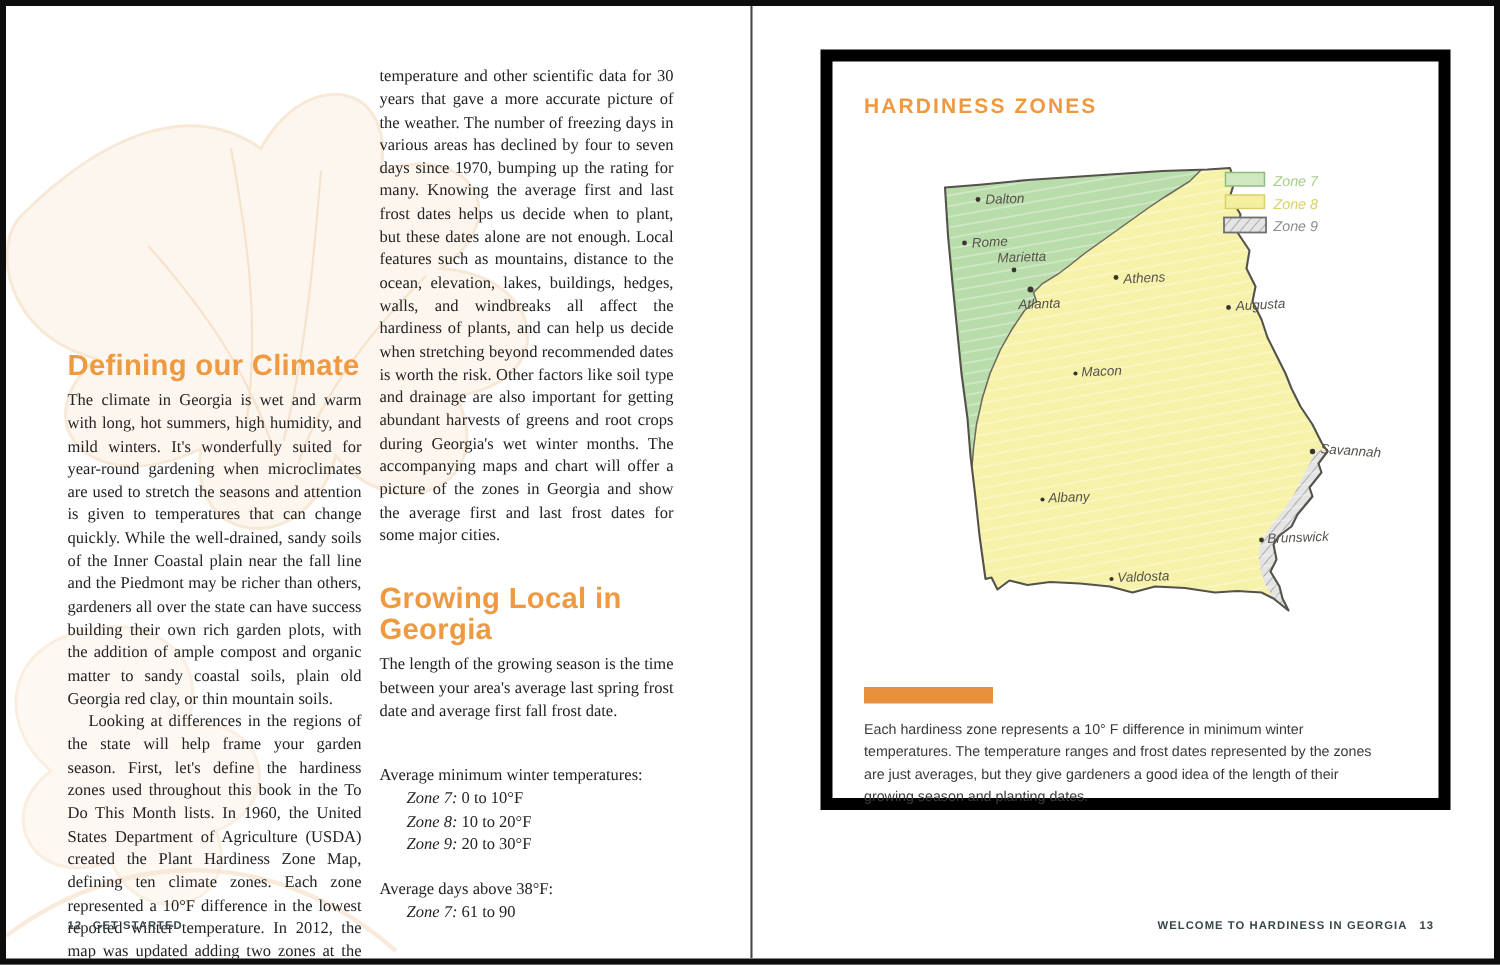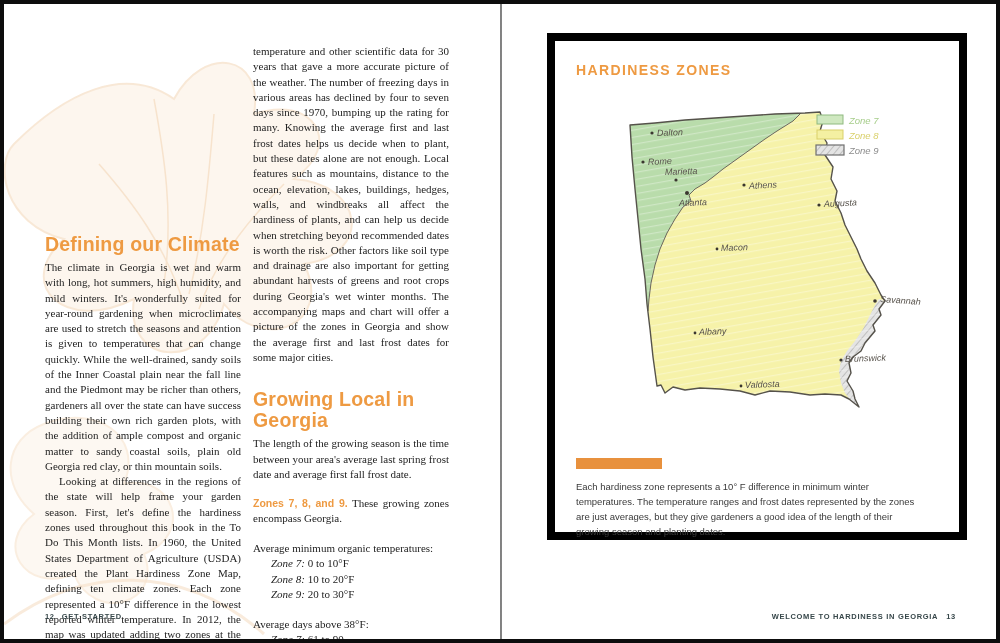--- a/index.html
+++ b/index.html
@@ -71,23 +71,22 @@
     <p class="bodytext p0">The climate in Georgia is wet and warm with long, hot summers, high humidity, and mild winters. It's wonderfully suited for year-round gardening when microclimates are used to stretch the seasons and attention is given to temperatures that can change quickly. While the well-drained, sandy soils of the Inner Coastal plain near the fall line and the Piedmont may be richer than others, gardeners all over the state can have success building their own rich garden plots, with the addition of ample compost and organic matter to sandy coastal soils, plain old Georgia red clay, or thin mountain soils.</p>
     <p class="bodytext indent">Looking at differences in the regions of the state will help frame your garden season. First, let's define the hardiness zones used throughout this book in the To Do This Month lists. In 1960, the United States Department of Agriculture (USDA) created the Plant Hardiness Zone Map, defining ten climate zones. Each zone represented a 10°F difference in the lowest reported winter temperature. In 2012, the map was updated adding two zones at the warmer end using the average low</p>
   </div>
 
   <div class="col col2">
     <p class="bodytext p0">temperature and other scientific data for 30 years that gave a more accurate picture of the weather. The number of freezing days in various areas has declined by four to seven days since 1970, bumping up the rating for many. Knowing the average first and last frost dates helps us decide when to plant, but these dates alone are not enough. Local features such as mountains, distance to the ocean, elevation, lakes, buildings, hedges, walls, and windbreaks all affect the hardiness of plants, and can help us decide when stretching beyond recommended dates is worth the risk. Other factors like soil type and drainage are also important for getting abundant harvests of greens and root crops during Georgia's wet winter months. The accompanying maps and chart will offer a picture of the zones in Georgia and show the average first and last frost dates for some major cities.</p>
     <div class="gap" style="height:24px"></div>
     <h2 class="orange">Growing Local in Georgia</h2>
     <p class="bodytext p0">The length of the growing season is the time between your area's average last spring frost date and average first fall frost date.</p>
     <div class="gap"></div>
-    <p class="bodytext p0"><span class="lead-orange">Zones 7, 8, and 9.</span><span> These growing zones encompass Georgia.</span></p>
     <div class="gap"></div>
-    <p class="bodytext p0">Average minimum organic temperatures:</p>
+    <p class="bodytext p0">Average minimum winter temperatures:</p>
     <div class="zone-line"><span class="zname">Zone 7:</span><span> 0 to 10°F</span></div>
     <div class="zone-line"><span class="zname">Zone 8:</span><span> 10 to 20°F</span></div>
     <div class="zone-line"><span class="zname">Zone 9:</span><span> 20 to 30°F</span></div>
     <div class="gap"></div>
     <p class="bodytext p0">Average days above 38°F:</p>
     <div class="zone-line"><span class="zname">Zone 7:</span><span> 61 to 90</span></div>
 
   </div>
 
   <div class="footer footer-left"><span class="pn">12</span><span>GET STARTED</span></div>

